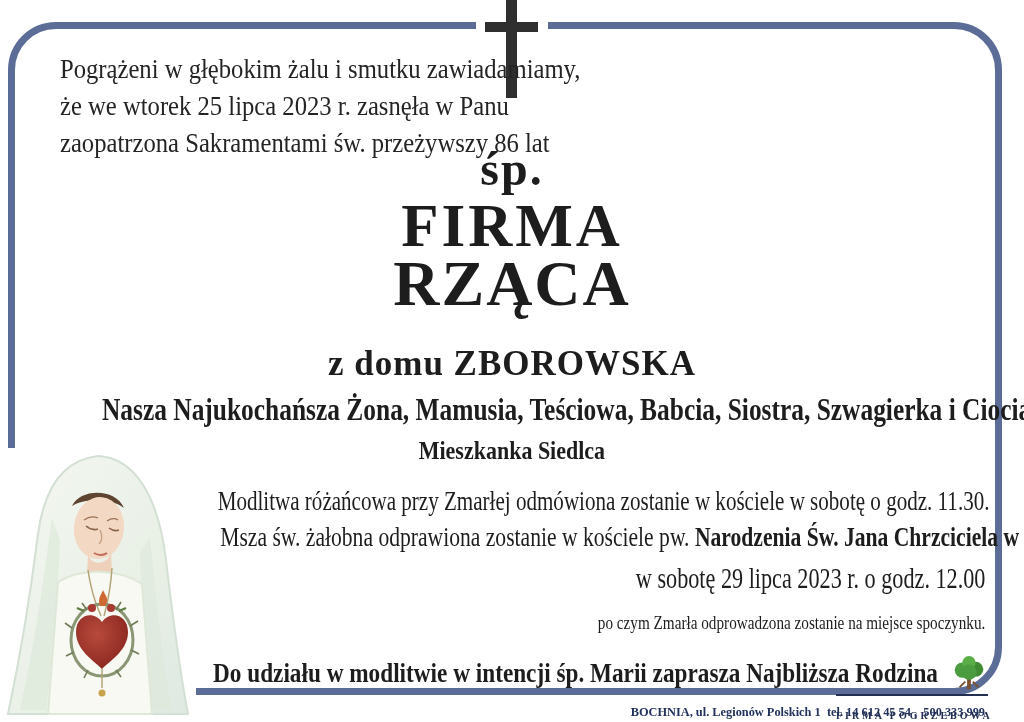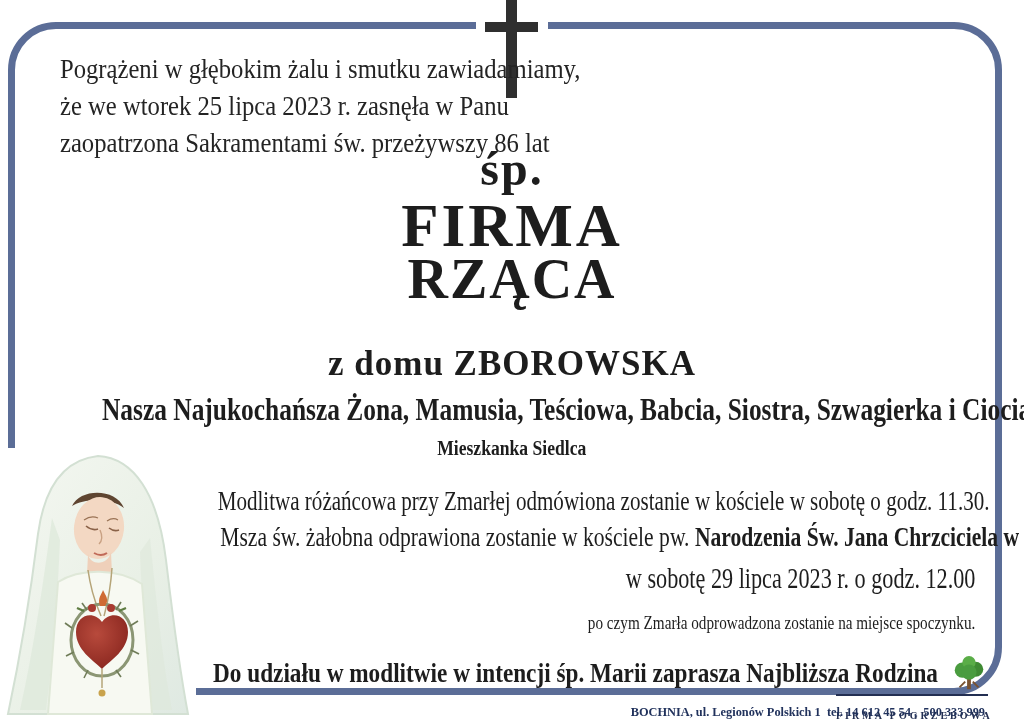--- a/index.html
+++ b/index.html
@@ -23,27 +23,27 @@
   
   .row{position:absolute;left:0;right:0;text-align:center;white-space:nowrap;z-index:4;}
   .scale{display:inline-block;}
   .intro{
     position:absolute;left:60px;top:50px;z-index:4;
     font-size:28px;line-height:37px;color:#242424;
     transform:scaleX(0.88);transform-origin:left top;white-space:nowrap;
   }
   .sp{top:141px;font-weight:bold;font-size:48px;letter-spacing:2px;}
   .firstname{top:191px;font-weight:bold;font-size:61px;letter-spacing:3px;}
-  .lastname{top:247px;font-weight:bold;font-size:56px;letter-spacing:2px;}
+  .lastname{top:247px;font-weight:bold;font-size:64px;letter-spacing:2px;}
   .maiden{top:344px;font-weight:bold;font-size:35px;letter-spacing:1px;}
   .roles{top:392px;font-weight:bold;font-size:31px;}
   .roles .scale{transform:scaleX(0.82);transform-origin:center;}
-  .residence{top:437px;font-weight:bold;font-size:20px;}
+  .residence{top:437px;font-weight:bold;font-size:25px;}
   .residence .scale{transform:scaleX(0.88);transform-origin:center;}
-  .right-block .row{text-align:right;padding-right:49px;}
+  .right-block .row{text-align:right;padding-right:39px;}
   .rosary{top:486px;font-size:27px;}
   .rosary .scale{transform:scaleX(0.78);transform-origin:right;}
   .mass{top:522px;font-size:27px;}
   .mass .scale{transform:scaleX(0.80);transform-origin:right;}
   .mass .bold{font-weight:bold;}
   .datetime{top:561px;font-weight:normal;font-size:30px;}
   .datetime .scale{transform:scaleX(0.74);transform-origin:right;}
   .after{top:612px;font-size:19px;}
   .after .scale{transform:scaleX(0.80);transform-origin:right;}
   .invitation{position:absolute;left:213px;top:657px;font-weight:bold;font-size:28px;white-space:nowrap;z-index:4;}

